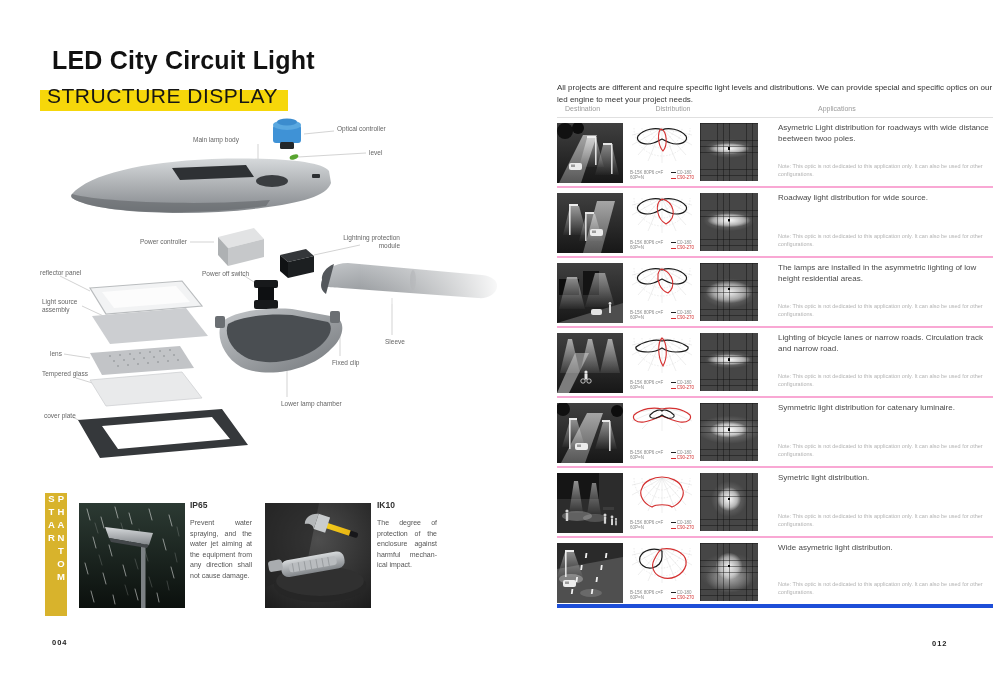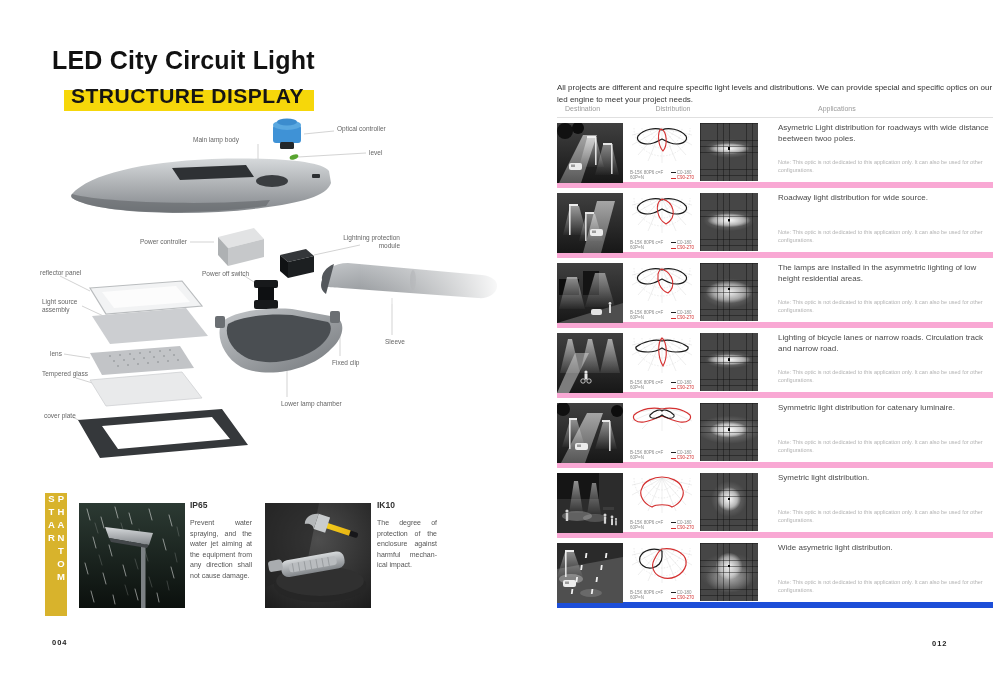--- a/index.html
+++ b/index.html
@@ -1,39 +1,39 @@
 <!DOCTYPE html>
 <html><head>
 <meta charset="utf-8">
 <style>
   html,body{margin:0;padding:0;}
   body{width:1000px;height:683px;background:#fff;font-family:"Liberation Sans",sans-serif;position:relative;overflow:hidden;}
   .abs{position:absolute;}
   
   .page-title{left:52px;top:46px;font-size:25px;font-weight:bold;color:#111;letter-spacing:.2px;}
-  .section-title{left:64px;top:84px;font-size:21px;font-weight:bold;color:#151515;letter-spacing:.5px;
+  .section-title{left:40px;top:84px;font-size:21px;font-weight:normal;color:#151515;letter-spacing:.5px;
     background:linear-gradient(180deg, rgba(0,0,0,0) 22%, #f6d70a 22%);padding:0 10px 3px 7px;}
   .diagram{left:30px;top:108px;width:505px;height:368px;}
   .plabel{position:absolute;font-size:6.5px;color:#666;line-height:1.2;white-space:nowrap;}
   .plabel.wrap{white-space:normal;}
   
   .brand-banner{left:45px;top:493px;width:22px;height:123px;background:#d8b32c;display:flex;align-items:center;justify-content:center;}
   .brand-banner span{writing-mode:vertical-rl;text-orientation:upright;color:#fff;font-weight:bold;font-size:9.5px;letter-spacing:2px;line-height:1;}
   .feat-photo{width:106px;height:105px;overflow:hidden;}
   .feat-title{font-size:8.5px;font-weight:bold;color:#333;}
   .feat-text{font-size:7px;color:#555;line-height:1.5;text-align:justify;margin-top:8px;}
   .pageno{font-size:7.5px;color:#222;letter-spacing:1px;font-weight:bold;}
   
   .rpage{left:557px;top:82px;width:436px;}
   .intro{font-size:8px;color:#333;line-height:1.45;}
   .thead{display:flex;color:#9b9b9b;font-size:7px;border-bottom:1px solid #e0e0e0;padding-bottom:5px;}
   .thead .c1{width:73px;padding-left:8px;}
   .thead .c2{width:70px;text-align:center;}
   .thead .c3{flex:1;padding-left:110px;}
-  .t-row{display:flex;height:70px;border-bottom:6px solid #f9a8d4;padding-top:5px;box-sizing:border-box;}
+  .t-row{display:flex;height:70px;border-bottom:2px solid #f9a8d4;padding-top:5px;box-sizing:border-box;}
   .cell-photo{width:66px;height:58px;margin-right:7px;background:#222;}
   .cell-polar{width:64px;margin-right:6px;display:flex;flex-direction:column;justify-content:space-between;height:58px;}
   .polar-cap{display:flex;justify-content:space-between;font-size:4.5px;color:#8a8a8a;line-height:1.3;}
   .polar-cap .leg{text-align:left;}
   .leg .dash{display:inline-block;width:5px;height:1px;background:#222;vertical-align:middle;margin-right:1px;}
   .leg .red{color:#d43030;}
   .leg .dash.r{background:#d43030;}
   .heat{width:58px;height:58px;margin-right:10px;background-color:#464646;}
   .h1{background-image:radial-gradient(1.4px 1.4px at 50% 44%, #000 90%, transparent),
     repeating-linear-gradient(to right, rgba(15,15,15,.45) 0 .5px, transparent .5px 5.8px),
@@ -597,21 +597,21 @@
         <div class="leg"><span class="dash"></span><span>C0-180</span><br><span class="dash r"></span><span class="red">C90-270</span></div>
       </div>
     </div>
     <div class="heat h5"></div>
     <div class="cell-apps">
       <div class="app-text">Symetric light distribution.</div>
       <div class="note-text">Note: This optic is not dedicated to this application only. It can also be used for other configurations.</div>
     </div>
   </div>
 
-  <div class="t-row" style="border-bottom:6px solid #1d4ed8">
+  <div class="t-row" style="border-bottom:4px solid #1d4ed8">
     <div class="cell-photo">
       <svg viewBox="0 0 66 60" width="66" height="60">
         <rect width="66" height="60" fill="#4f4f4f"></rect>
         <polygon points="0,0 66,0 66,14 0,26" fill="#2a2a2a"></polygon>
         <g fill="#f0f0f0">
             <rect x="30" y="10" width="1.8" height="5" transform="skewX(-8)"></rect>
             <rect x="27" y="22" width="1.8" height="5" transform="skewX(-8)"></rect>
             <rect x="24" y="34" width="1.8" height="5" transform="skewX(-8)"></rect>
             <rect x="21" y="46" width="1.8" height="5" transform="skewX(-8)"></rect>
             <rect x="50" y="10" width="1.8" height="5" transform="skewX(-8)"></rect>

